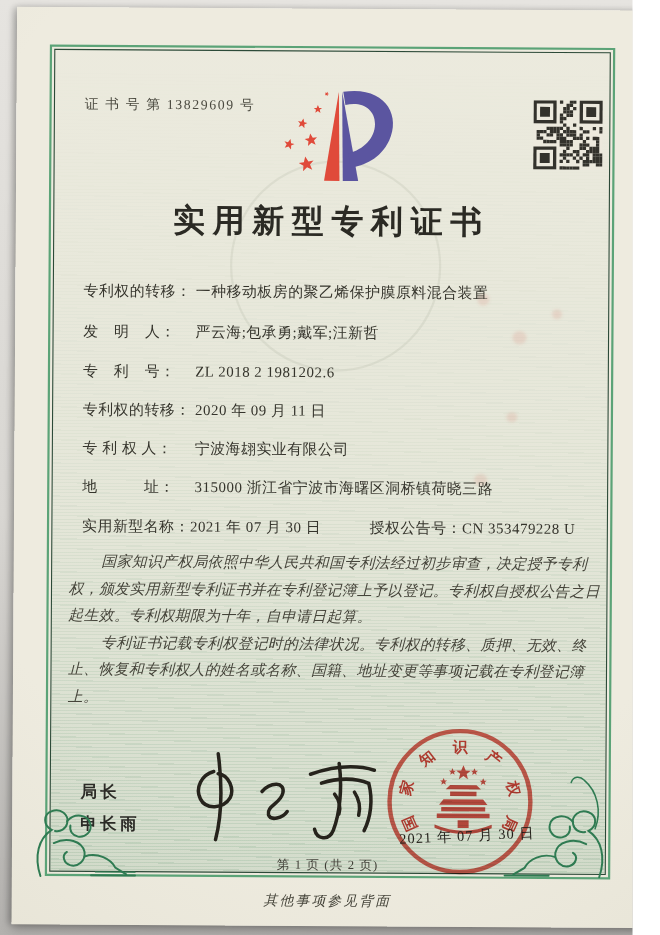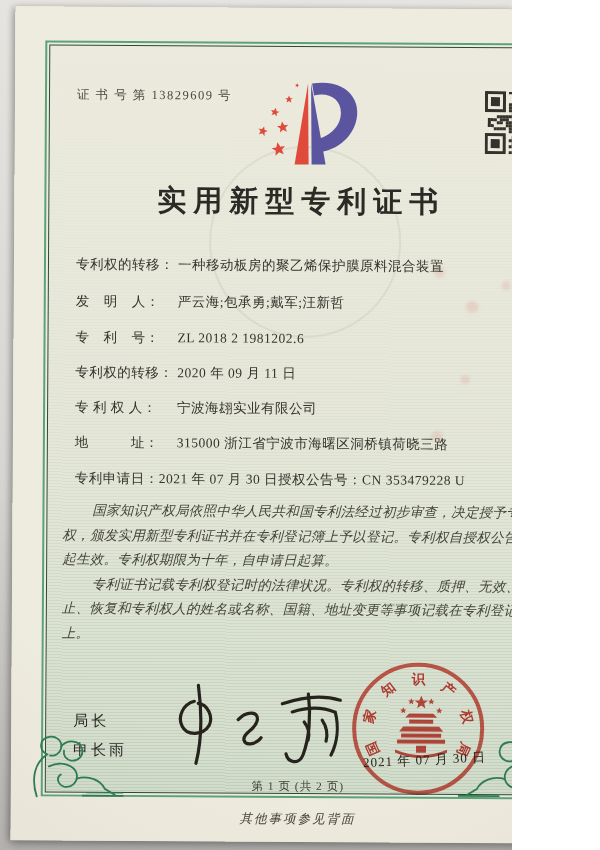--- a/index.html
+++ b/index.html
@@ -1,18 +1,18 @@
 <!DOCTYPE html>
 <html><head>
 <meta charset="utf-8">
 <style>
   * { margin:0; padding:0; box-sizing:border-box; }
   html,body { width:600px; height:850px; }
   body { font-family:"Liberation Serif", serif; }
-  .stage { position:relative; width:512px; height:850px; overflow:hidden;
+  .stage { position:relative; width:575px; height:850px; overflow:hidden;
            background:linear-gradient(180deg,#e6e4e0 0%,#d8d6d2 55%,#b3b1ae 100%); }
   .paper { position:absolute; left:13px; top:8px; width:590px; height:834px;
            background:radial-gradient(115% 95% at 50% 38%, #eeebdf 55%, #e6e3d5 88%, #ddd9c9 100%);
            box-shadow:-3px 0 6px rgba(0,0,0,.18), 0 4px 10px rgba(0,0,0,.28);
            transform:rotate(.35deg); }
   .frame { position:absolute; left:30px; top:34px; width:514px; height:756px;
            border:2px solid #5ba377; }
   .frame-inner { position:absolute; inset:2px; border:1px solid #2c4a38;
            background:linear-gradient(180deg, rgba(190,215,195,.05) 0%, rgba(150,190,160,.10) 55%, rgba(120,170,138,.22) 100%); }
   .frame-stripes { position:absolute; inset:3px;
@@ -27,27 +27,27 @@
 
   .logo { position:absolute; left:222px; top:60px; width:150px; height:108px; }
   .qr { position:absolute; left:470px; top:82px; width:63px; height:63px; }
 
   .title { position:absolute; left:30px; top:174px; width:514px; text-align:center;
            font-size:29px; font-weight:600; letter-spacing:7px; color:#2b2a24; }
 
   .field-row { position:absolute; left:62px; font-size:13.5px; color:#35342c; letter-spacing:.5px; white-space:nowrap; }
   .flabel { display:inline-block; min-width:102px; }
   .fvalue { }
-  .grant-pair2 { }
+  .grant-pair2 { margin-left:44px; }
 
   .body-text { position:absolute; left:50px; top:492px; width:496px;
            font-size:13.5px; font-style:italic; line-height:1.82; color:#45443a; letter-spacing:.3px; }
   .body-text p { text-indent:2.2em; }
 
-  .officer { position:absolute; left:62px; top:700px; font-size:15px; font-weight:normal;
+  .officer { position:absolute; left:62px; top:700px; font-size:15px; font-weight:bold;
            color:#2b2a26; letter-spacing:3px; line-height:1.9; }
   .signature { position:absolute; left:135px; top:666px; width:220px; height:108px; }
 
   .seal { position:absolute; left:341px; top:654px; width:132px; height:132px;
            border:4px solid rgba(211,62,50,.82); border-radius:50%;
            mix-blend-mode:multiply; }
   .seal span { position:absolute; font-size:13.5px; font-weight:bold; color:rgba(205,52,42,.92); }
   .seal-emblem { position:absolute; left:27px; top:21px; width:76px; height:80px; opacity:.88; }
   .seal-date { position:absolute; left:352px; top:742px; width:140px; font-size:13px;
            color:#221f19; letter-spacing:1px; transform:rotate(-3deg); z-index:5; }
@@ -256,21 +256,21 @@
     <div class="field-row" style="top:357px">
       <span class="flabel">专利权的转移：</span><span class="fvalue">2020 年 09 月 11 日</span>
     </div>
     <div class="field-row" style="top:392px">
       <span class="flabel">专 利 权 人：</span><span class="fvalue">宁波海翃实业有限公司</span>
     </div>
     <div class="field-row" style="top:427px">
       <span class="flabel">地　　　址：</span><span class="fvalue">315000 浙江省宁波市海曙区洞桥镇荷晓三路</span>
     </div>
     <div class="field-row" style="top:463px">
-      <span>专利申请日：</span><span>2021 年 07 月 30 日</span><span class="grant-pair2">授权公告号：</span><span>CN 353479228 U</span>
+      <span>实用新型名称：</span><span>2021 年 07 月 30 日</span><span class="grant-pair2">授权公告号：</span><span>CN 353479228 U</span>
     </div>
 
     <div class="body-text">
       <p>国家知识产权局依照中华人民共和国专利法经过初步审查，决定授予专利权，颁发实用新型专利证书并在专利登记簿上予以登记。专利权自授权公告之日起生效。专利权期限为十年，自申请日起算。</p>
       <p>专利证书记载专利权登记时的法律状况。专利权的转移、质押、无效、终止、恢复和专利权人的姓名或名称、国籍、地址变更等事项记载在专利登记簿上。</p>
     </div>
 
     <div class="officer">
       <div>局长</div>
       <div>申长雨</div>

